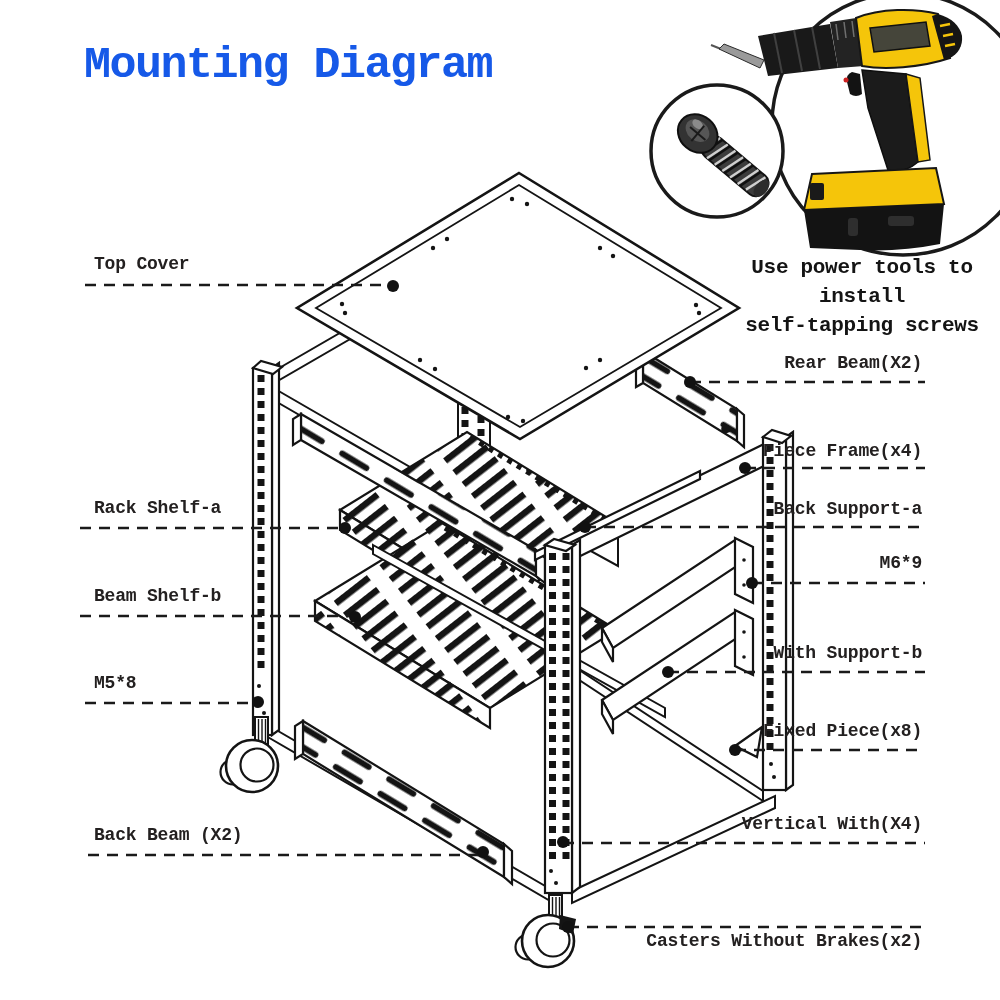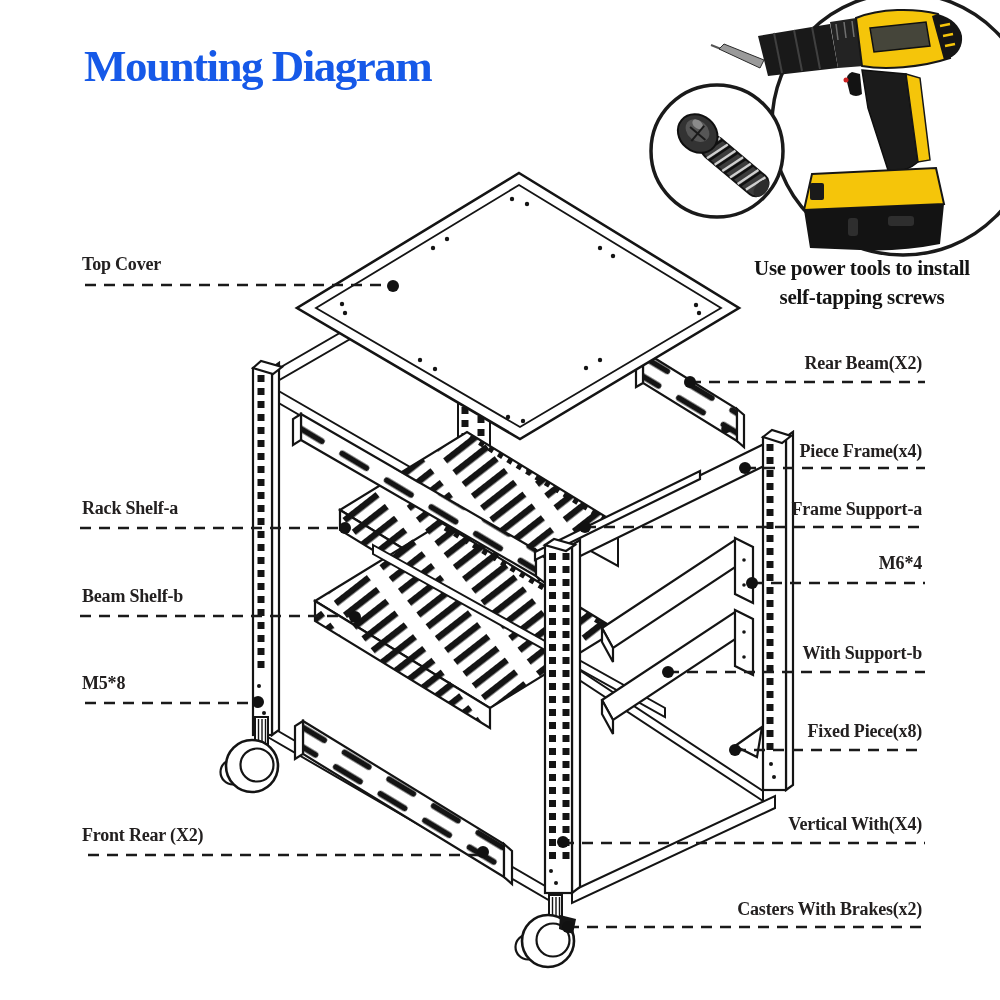--- a/index.html
+++ b/index.html
@@ -1,25 +1,25 @@
 <!DOCTYPE html>
 <html><head>
 <meta charset="utf-8">
 <style>
   html,body{margin:0;padding:0;background:#ffffff;}
   #stage{position:relative;width:1000px;height:1000px;background:#ffffff;overflow:hidden;
-         font-family:Liberation Serif, serif;}
+         font-family:Liberation Mono, monospace;}
   #art{position:absolute;left:0;top:0;}
   .title{position:absolute;left:84px;top:40px;font-size:45px;font-weight:800;
          letter-spacing:-1.5px;color:#1659E8;white-space:nowrap;}
   .instruction{position:absolute;left:712px;top:254px;width:300px;text-align:center;
          font-size:21px;font-weight:700;color:#141414;line-height:1.38;letter-spacing:-0.3px;}
   .lbl{position:absolute;font-size:18px;font-weight:600;color:#232020;white-space:nowrap;
        letter-spacing:-0.2px;}
-  .lbl.left{left:82px;}
+  .lbl.left{left:94px;}
   .lbl.right{right:78px;text-align:left;}
 </style>
 </head>
 <body>
 
 <div id="stage">
 
 <svg id="art" width="1000" height="1000" viewBox="0 0 1000 1000">
   <defs>
     <pattern id="slats" patternUnits="userSpaceOnUse" width="15" height="58" patternTransform="rotate(52)">
@@ -272,24 +272,24 @@
 
 <div class="instruction">
   <div>Use power tools to install</div>
   <div>self-tapping screws</div>
 </div>
 
 <div class="lbl left" style="top:254px">Top Cover</div>
 <div class="lbl left" style="top:498px">Rack Shelf-a</div>
 <div class="lbl left" style="top:586px">Beam Shelf-b</div>
 <div class="lbl left" style="top:673px">M5*8</div>
-<div class="lbl left" style="top:825px">Front Rear (X2)</div>
+<div class="lbl left" style="top:825px">Back Beam (X2)</div>
 
 <div class="lbl right" style="top:353px">Rear Beam(X2)</div>
 <div class="lbl right" style="top:441px">Piece Frame(x4)</div>
-<div class="lbl right" style="top:499px">Frame Support-a</div>
-<div class="lbl right" style="top:553px">M6*4</div>
+<div class="lbl right" style="top:499px">Back Support-a</div>
+<div class="lbl right" style="top:553px">M6*9</div>
 <div class="lbl right" style="top:643px">With Support-b</div>
 <div class="lbl right" style="top:721px">Fixed Piece(x8)</div>
 <div class="lbl right" style="top:814px">Vertical With(X4)</div>
-<div class="lbl right" style="top:899px">Casters With Brakes(x2)</div>
+<div class="lbl right" style="top:931px">Casters Without Brakes(x2)</div>
 
 </div>
 
 </body></html>

